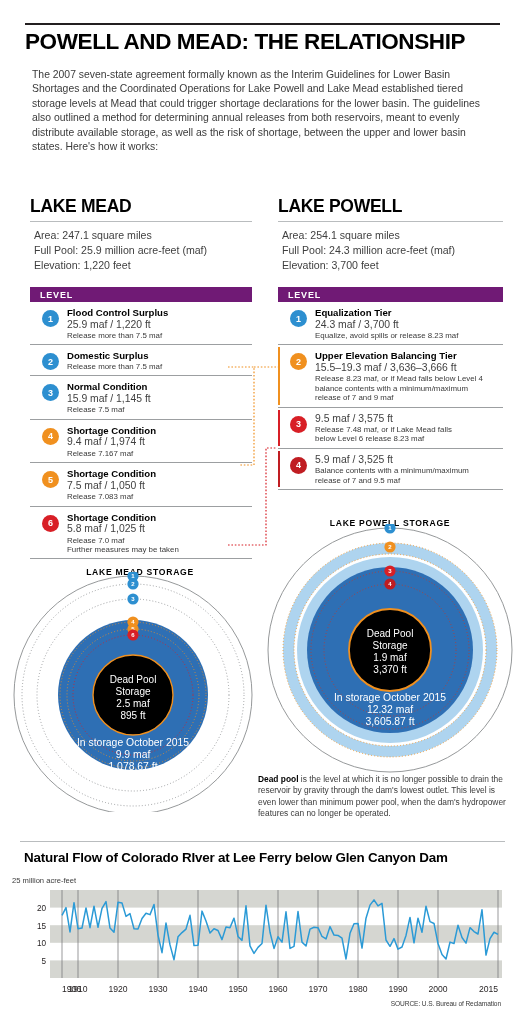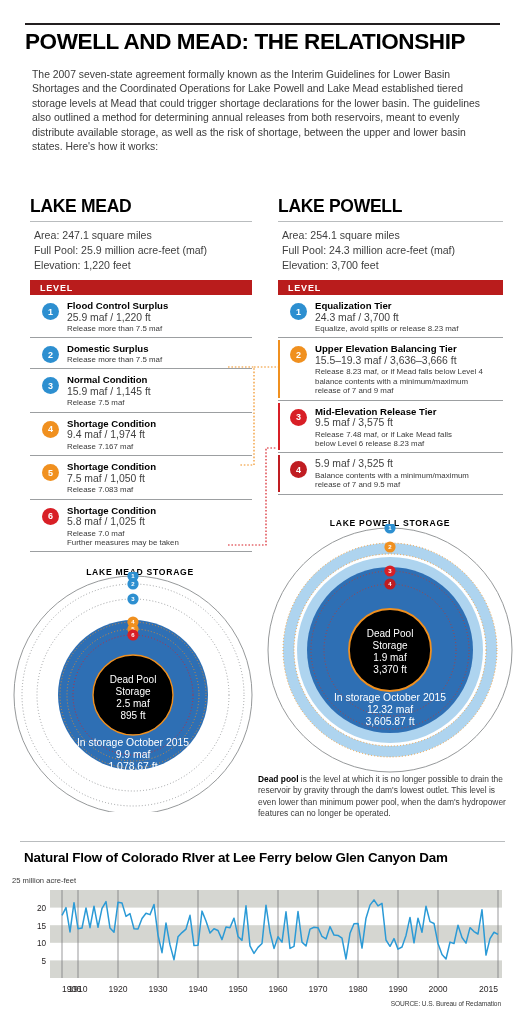--- a/index.html
+++ b/index.html
@@ -32,21 +32,21 @@
 
   .lake-title{
     font-size:17.5px;font-weight:bold;color:#000;letter-spacing:-0.3px;
     margin:0 0 4px 0;
   }
   .lake-rule{height:1px;background:#b9bcbe;margin:0 0 6px 0;}
   .lake-facts{font-size:10.6px;line-height:15px;color:#3f3f3f;padding-left:4px;}
   .lake-facts div{white-space:nowrap;}
 
   .level-bar{
-    margin-top:7px;height:15px;background:#b91c1c;
+    margin-top:14px;height:15px;background:#701a75;
     display:flex;align-items:center;
   }
   .level-bar span{
     color:#fff;font-size:9px;font-weight:bold;letter-spacing:0.8px;padding-left:10px;
   }
 
   .tiers{margin-top:0;}
   .tier{
     display:flex;align-items:flex-start;
     border-bottom:1px solid #9c9fa1;
@@ -202,21 +202,20 @@
             <div class="tier-val">15.5–19.3 maf / 3,636–3,666 ft</div>
             <div class="tier-note">Release 8.23 maf, or if Mead falls below Level 4</div>
             <div class="tier-note">balance contents with a minimum/maximum</div>
             <div class="tier-note">release of 7 and 9 maf</div>
           </div>
         </div>
         <div class="tier">
           <div class="accent" style="background: rgb(216, 31, 38);"></div>
           <div class="badge" style="background: rgb(216, 31, 38);">3</div>
           <div class="tier-body">
-            <div class="tier-name">Mid-Elevation Release Tier</div>
             <div class="tier-val">9.5 maf  /  3,575 ft</div>
             <div class="tier-note">Release 7.48 maf, or if Lake Mead falls</div>
             <div class="tier-note">below Level 6 release 8.23 maf</div>
           </div>
         </div>
         <div class="tier">
           <div class="accent" style="background: rgb(192, 29, 34);"></div>
           <div class="badge" style="background: rgb(192, 29, 34);">4</div>
           <div class="tier-body">
             <div class="tier-val">5.9 maf / 3,525 ft</div>

